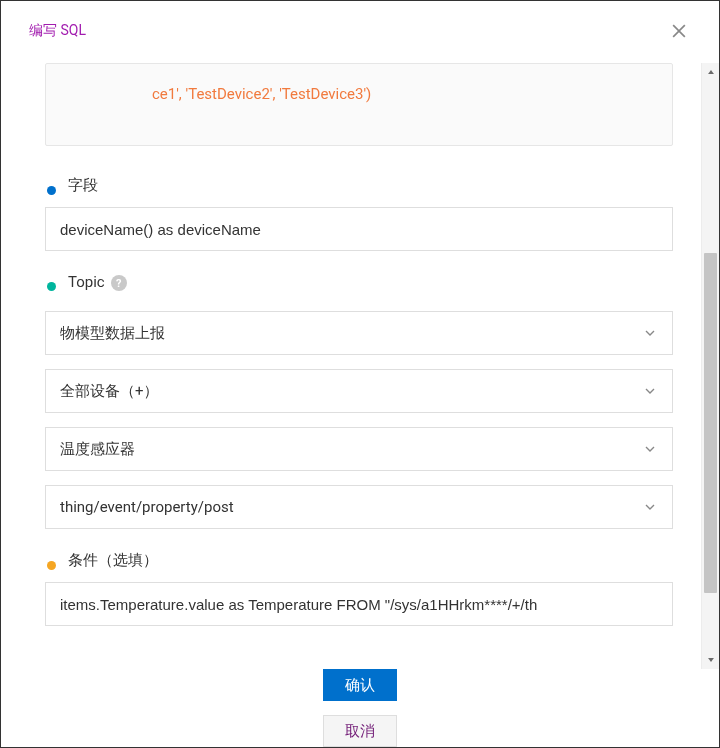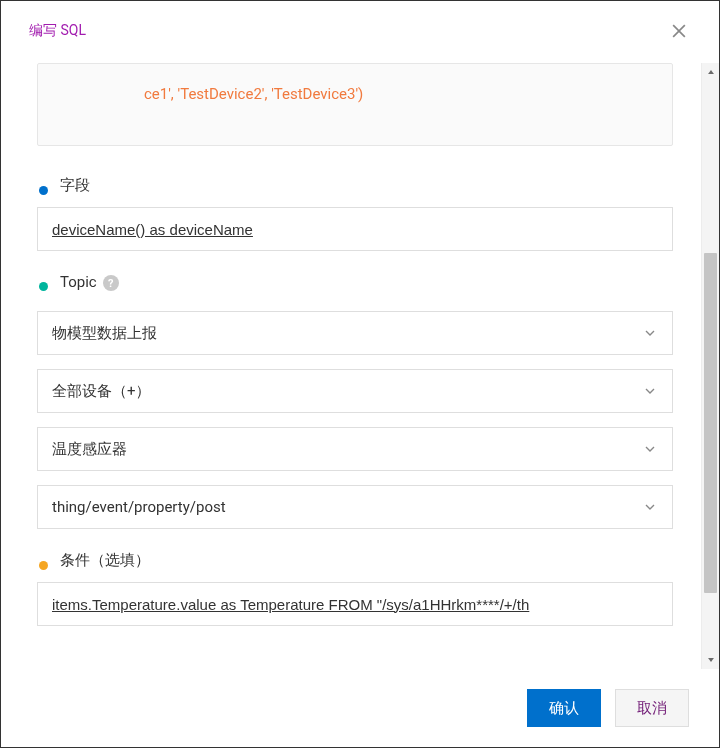--- a/index.html
+++ b/index.html
@@ -28,20 +28,21 @@
     width:32px; height:32px;
     display:flex; align-items:center; justify-content:center;
     cursor:pointer;
     color:#888;
   }
   .close svg { width:20px; height:20px; }
   .scroll-wrap {
     position:absolute;
     top:62px; bottom:78px; left:0; right:0;
     display:flex;
+    padding-left:8px;
   }
   .content {
     flex:1;
     padding:0 28px 0 36px;
     overflow:hidden;
   }
   .codebox {
     border:1px solid #e6e6e6;
     background:#fafafa;
     border-radius:2px;
@@ -83,21 +84,20 @@
   }
   .text-input {
     width:100%;
     height:44px;
     border:1px solid #dedede;
     padding:0 14px;
     font-size:15px;
     color:#333;
     background:#fff;
     outline:none;
-    text-decoration:underline;
   }
   .select {
     width:100%;
     height:44px;
     border:1px solid #dedede;
     padding:0 14px;
     font-size:15px;
     color:#333;
     background:#fff;
     display:flex;
@@ -141,20 +141,21 @@
   .footer {
     position:absolute;
     bottom:0; left:0; right:0;
     height:78px;
     display:flex;
     align-items:center;
     justify-content:flex-end;
     padding:0 30px;
     gap:14px;
     background:#fff;
+    flex-direction:column;
   }
   .btn {
     height:38px;
     min-width:74px;
     padding:0 18px;
     font-size:15px;
     display:flex; align-items:center; justify-content:center;
     cursor:pointer;
     border:1px solid transparent;
   }

